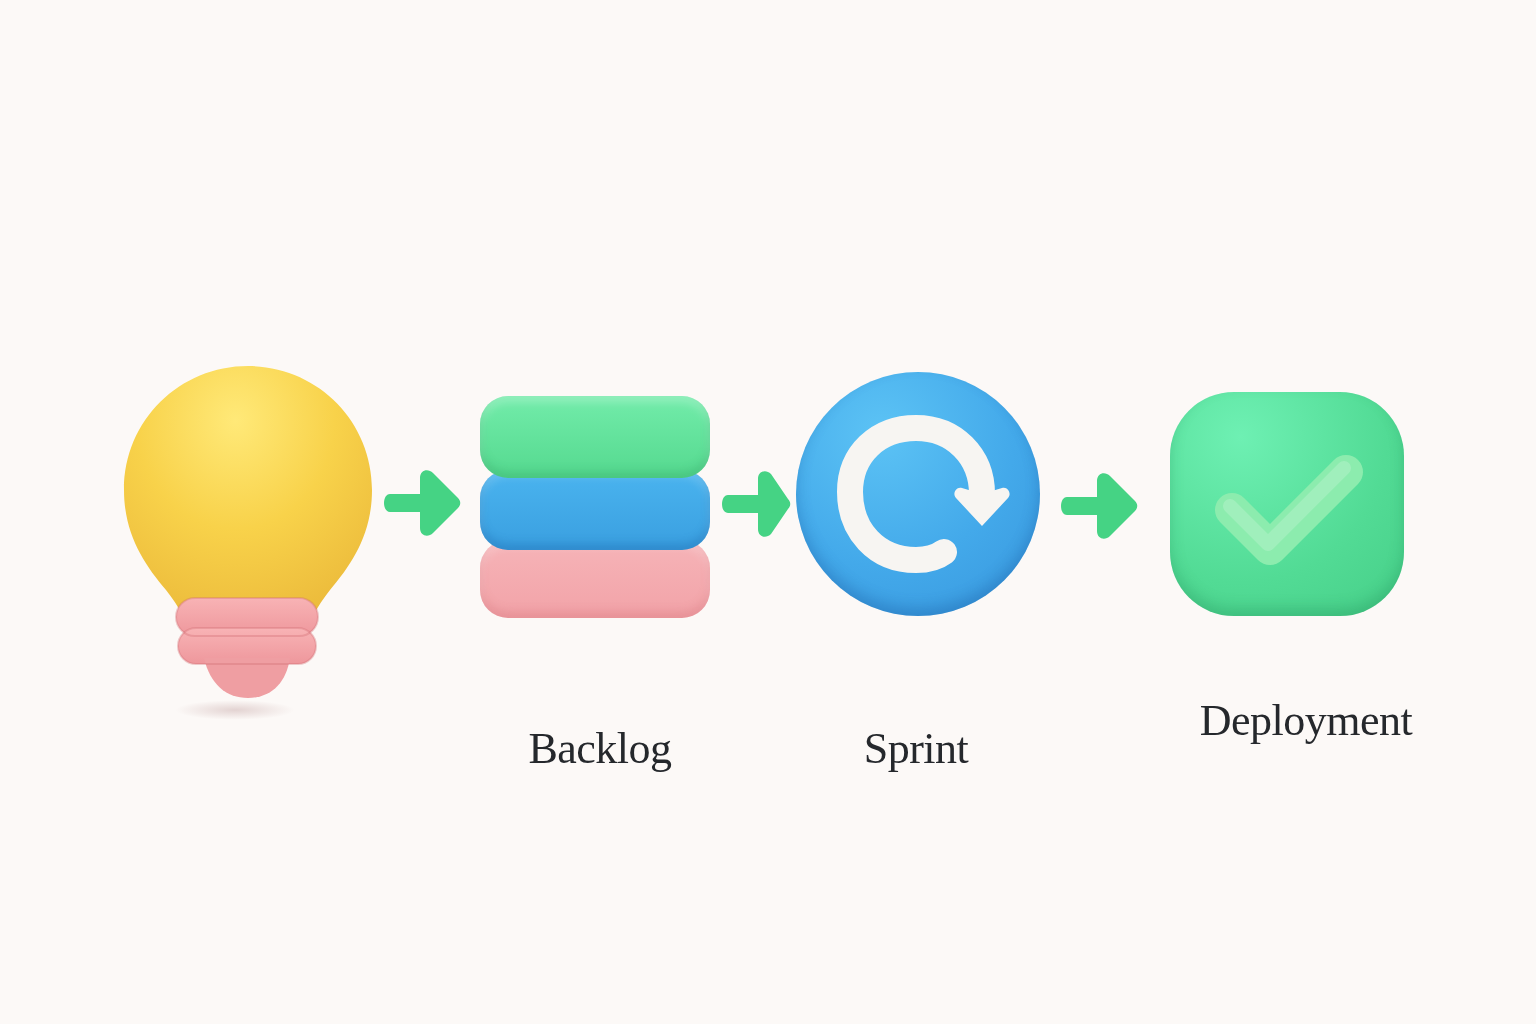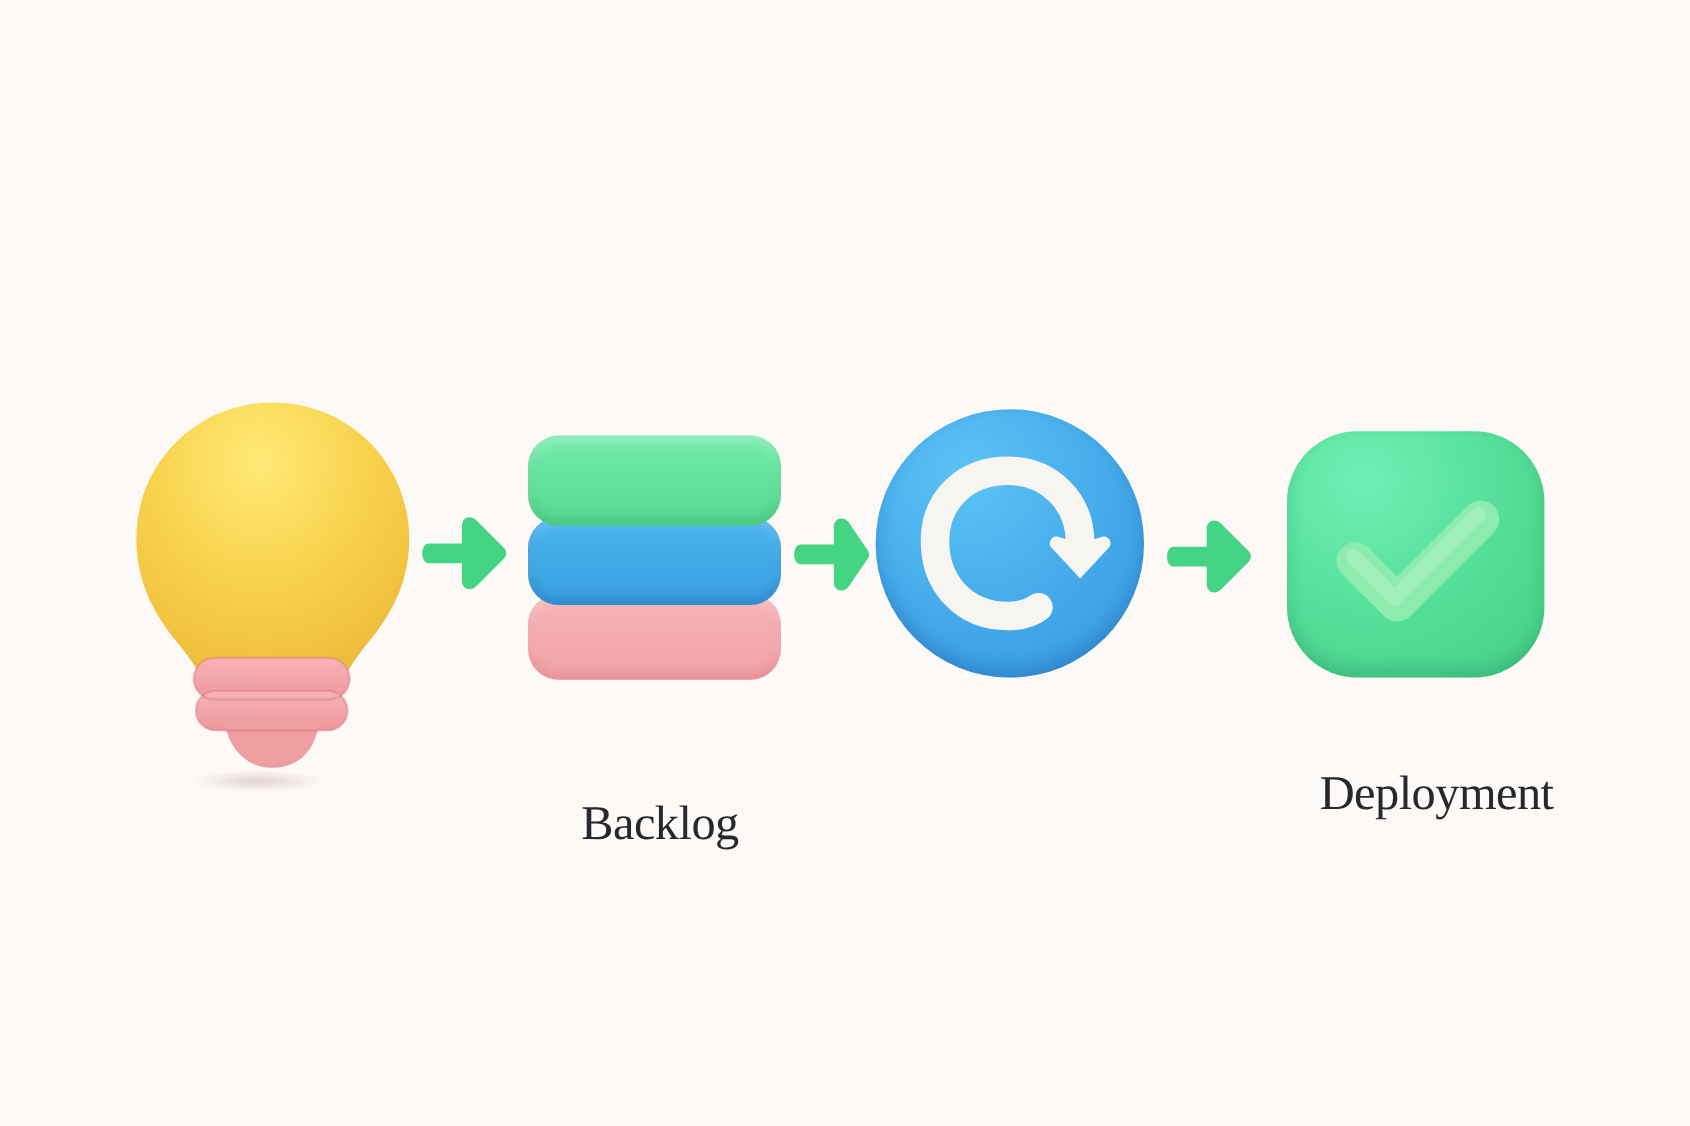--- a/index.html
+++ b/index.html
@@ -213,14 +213,15 @@
 <div class="icon deploy-wrap">
   <div class="deploy-tile"></div>
   <svg style="position:absolute;left:0;top:0" width="234" height="224" viewBox="0 0 234 224">
     <path d="M62 118 L 100 156 L 176 80" fill="none" stroke="#8cecae" stroke-width="34" stroke-linecap="round" stroke-linejoin="round"></path>
     <path d="M62 118 L 100 156 L 176 80" fill="none" stroke="rgba(255,255,255,0.18)" stroke-width="14" stroke-linecap="round" stroke-linejoin="round" transform="translate(-2,-4)"></path>
   </svg>
 </div>
 
 <div class="label label-backlog">Backlog</div>
 <div class="label label-sprint">
+  <span class="line">Sprint</span>
 </div>
 <div class="label label-deploy">Deployment</div>
 
 </body></html>

